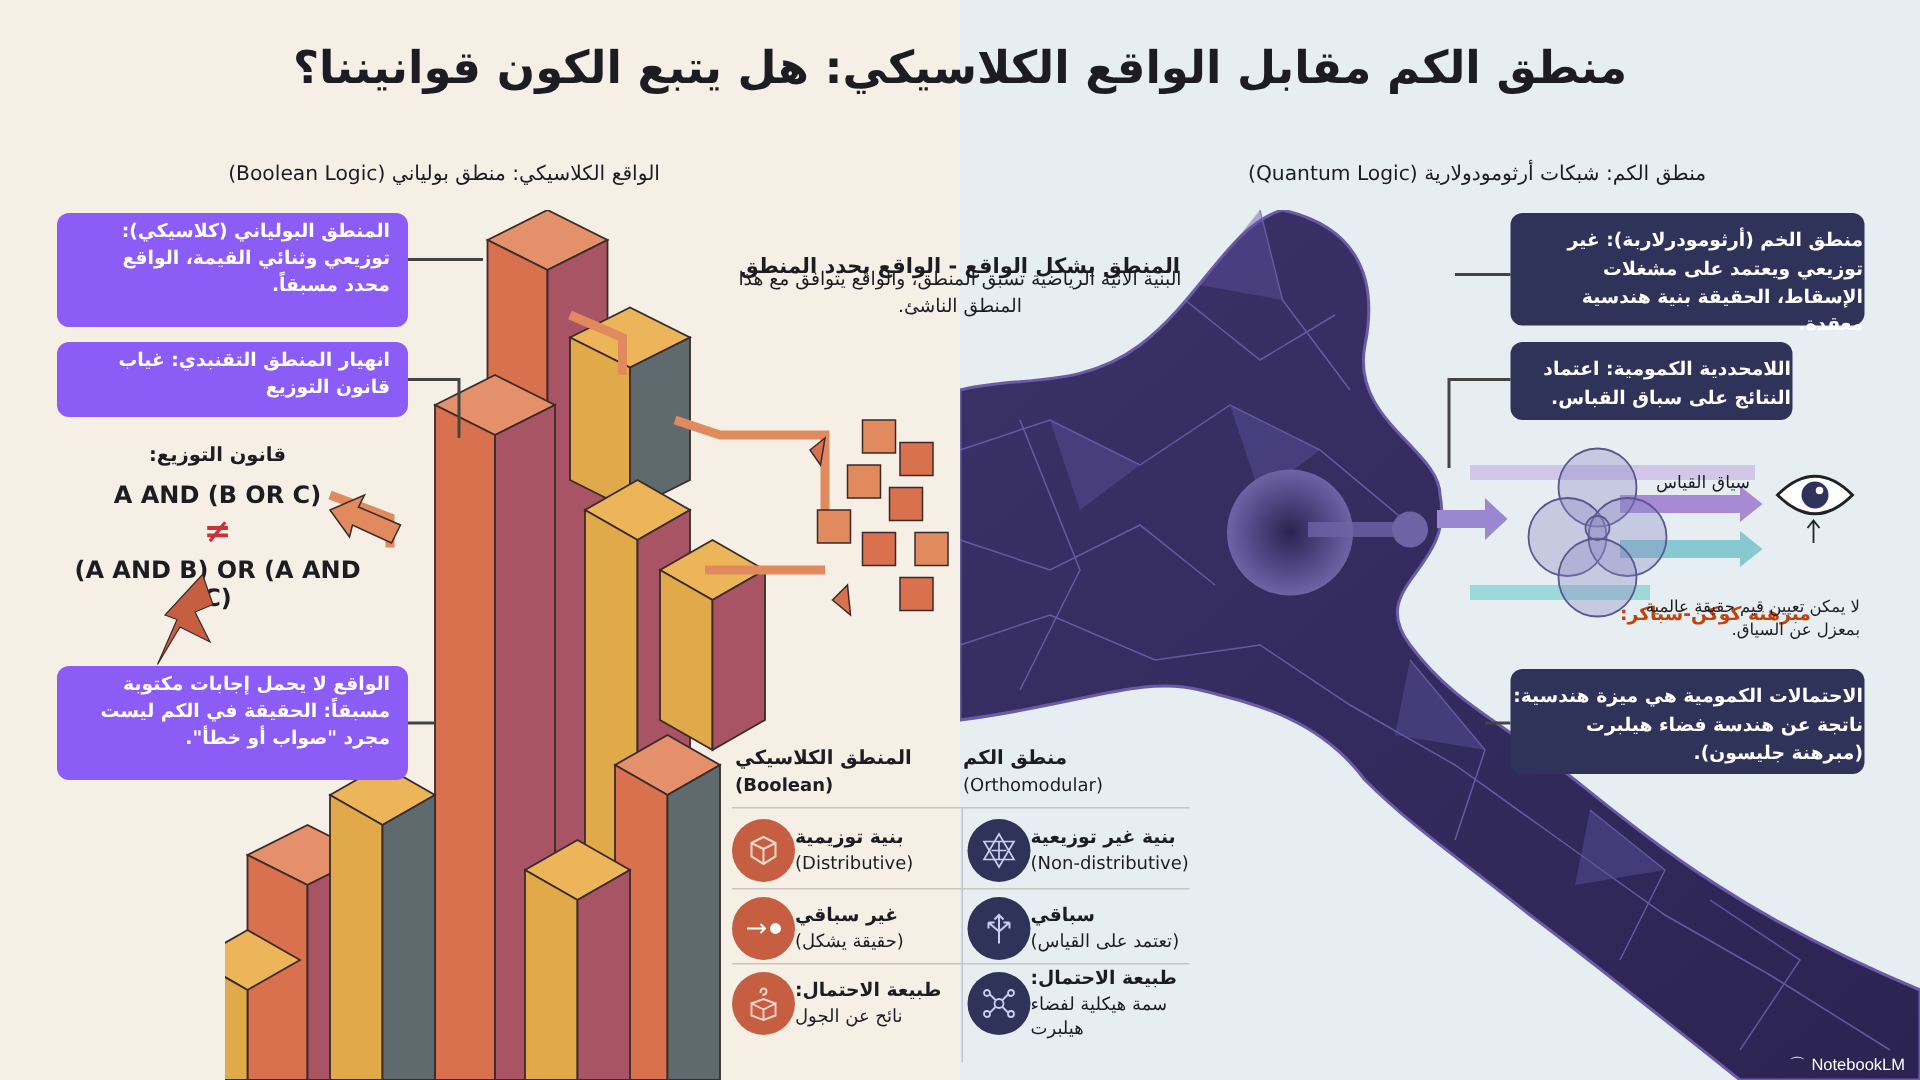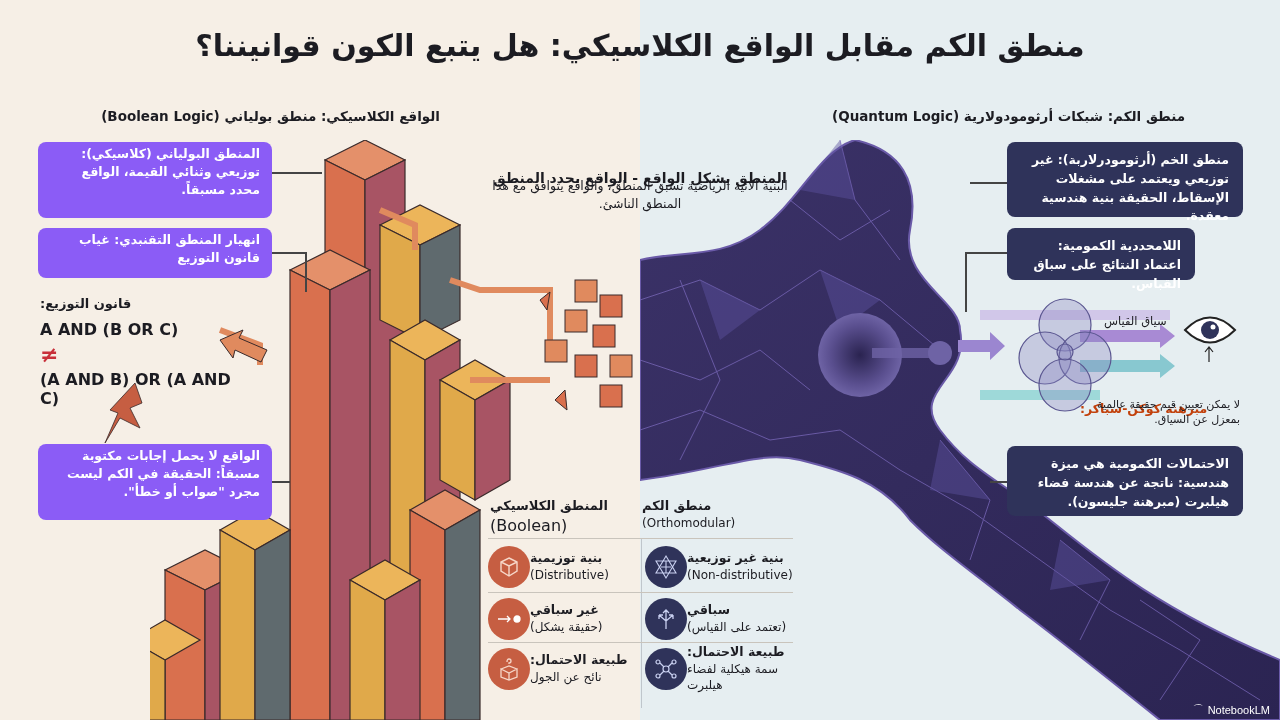--- a/index.html
+++ b/index.html
@@ -8,32 +8,32 @@
     position: relative;
     font-family: "DejaVu Sans", sans-serif;
     background: linear-gradient(90deg, #f6efe6 0%, #f6efe6 50%, #e6eef1 50%, #e6eef1 100%);
     color: #1e1e24;
   }
   .abs { position: absolute; }
   .title {
     left: 0; top: 28px; width: 1280px; text-align: center;
     font-size: 30px; font-weight: bold; color: #1c1c22; direction: rtl;
   }
-  .section-head { font-size: 13.5px; font-weight: bold; direction: rtl; color: #1c1c22; }
+  .section-head { font-size: 13.5px; font-weight: normal; direction: rtl; color: #1c1c22; }
   .box-red {
     background: #8b5cf6; color: #fff; border-radius: 8px; padding: 3px 12px;
     direction: rtl; text-align: right; font-size: 12.5px; line-height: 1.45; font-weight: bold;
   }
   .box-navy {
-    background: #2f335a; color: #fff; border-radius: 8px; padding: 9px 14px;
+    background: #2f335a; color: #fff; border-radius: 8px; padding: 9px 1px;
     direction: rtl; text-align: right; font-size: 12.5px; line-height: 1.5; font-weight: bold;
   }
   .connector { background: #444; height: 1.5px; }
   .vline { background: #444; width: 1.5px; }
-  .law { text-align: left; font-weight: bold; color: #1c1c22; }
+  .law { text-align: center; font-weight: bold; color: #1c1c22; }
   .center-text { direction: rtl; text-align: center; color: #1c1c22; }
   .table-col-head { text-align: left; font-weight: bold; font-size: 13px; line-height: 1.4; color: #1c1c22; direction: rtl; }
   .row {
     position: absolute; height: 54px; display: flex; align-items: center;
     direction: rtl;
   }
   .icon-circle {
     width: 42px; height: 42px; border-radius: 50%; display: flex;
     align-items: center; justify-content: center; flex-shrink: 0;
   }
@@ -208,21 +208,21 @@
 <div class="abs" style="left:1080px;top:397px;width:160px;text-align:right;direction:rtl;font-size:11px;line-height:1.4;color:#1c1c22;">لا يمكن تعيين قيم حقيقة عالمية بمعزل عن السياق.</div>
 
 <div class="abs box-navy" style="left:1007px;top:446px;width:236px;height:70px;">الاحتمالات الكمومية هي ميزة هندسية: ناتجة عن هندسة فضاء هيلبرت (مبرهنة جليسون).</div>
 <div class="abs connector" style="left:990px;top:481px;width:17px;"></div>
 
 <div class="abs center-text" style="left:490px;top:170px;width:300px;font-size:14px;font-weight:bold;">المنطق يشكل الواقع - الواقع يحدد المنطق</div>
 <div class="abs center-text" style="left:490px;top:177px;width:300px;font-size:12.5px;line-height:1.45;">البنية الانية الرياضية تسبق المنطق، والواقع يتوافق مع هذا المنطق الناشئ.</div>
 
 <div class="abs table-col-head" style="left:490px;top:497px;width:150px;">
   <div>المنطق الكلاسيكي</div>
-  <div style="font-weight:normal;font-size:16px;">(Boolean)</div>
+  <div style="font-weight:bold;font-size:12px;">(Boolean)</div>
 </div>
 <div class="abs table-col-head" style="left:642px;top:497px;width:150px;">
   <div>منطق الكم</div>
   <div style="font-weight:normal;font-size:12px;">(Orthomodular)</div>
 </div>
 
 <div class="abs" style="left:641px;top:538px;width:1px;height:170px;background:#bfc6cc;"></div>
 <div class="row-sep" style="left:488px;top:538px;width:305px;"></div>
 <div class="row-sep" style="left:488px;top:592px;width:305px;"></div>
 <div class="row-sep" style="left:488px;top:642px;width:305px;"></div>

